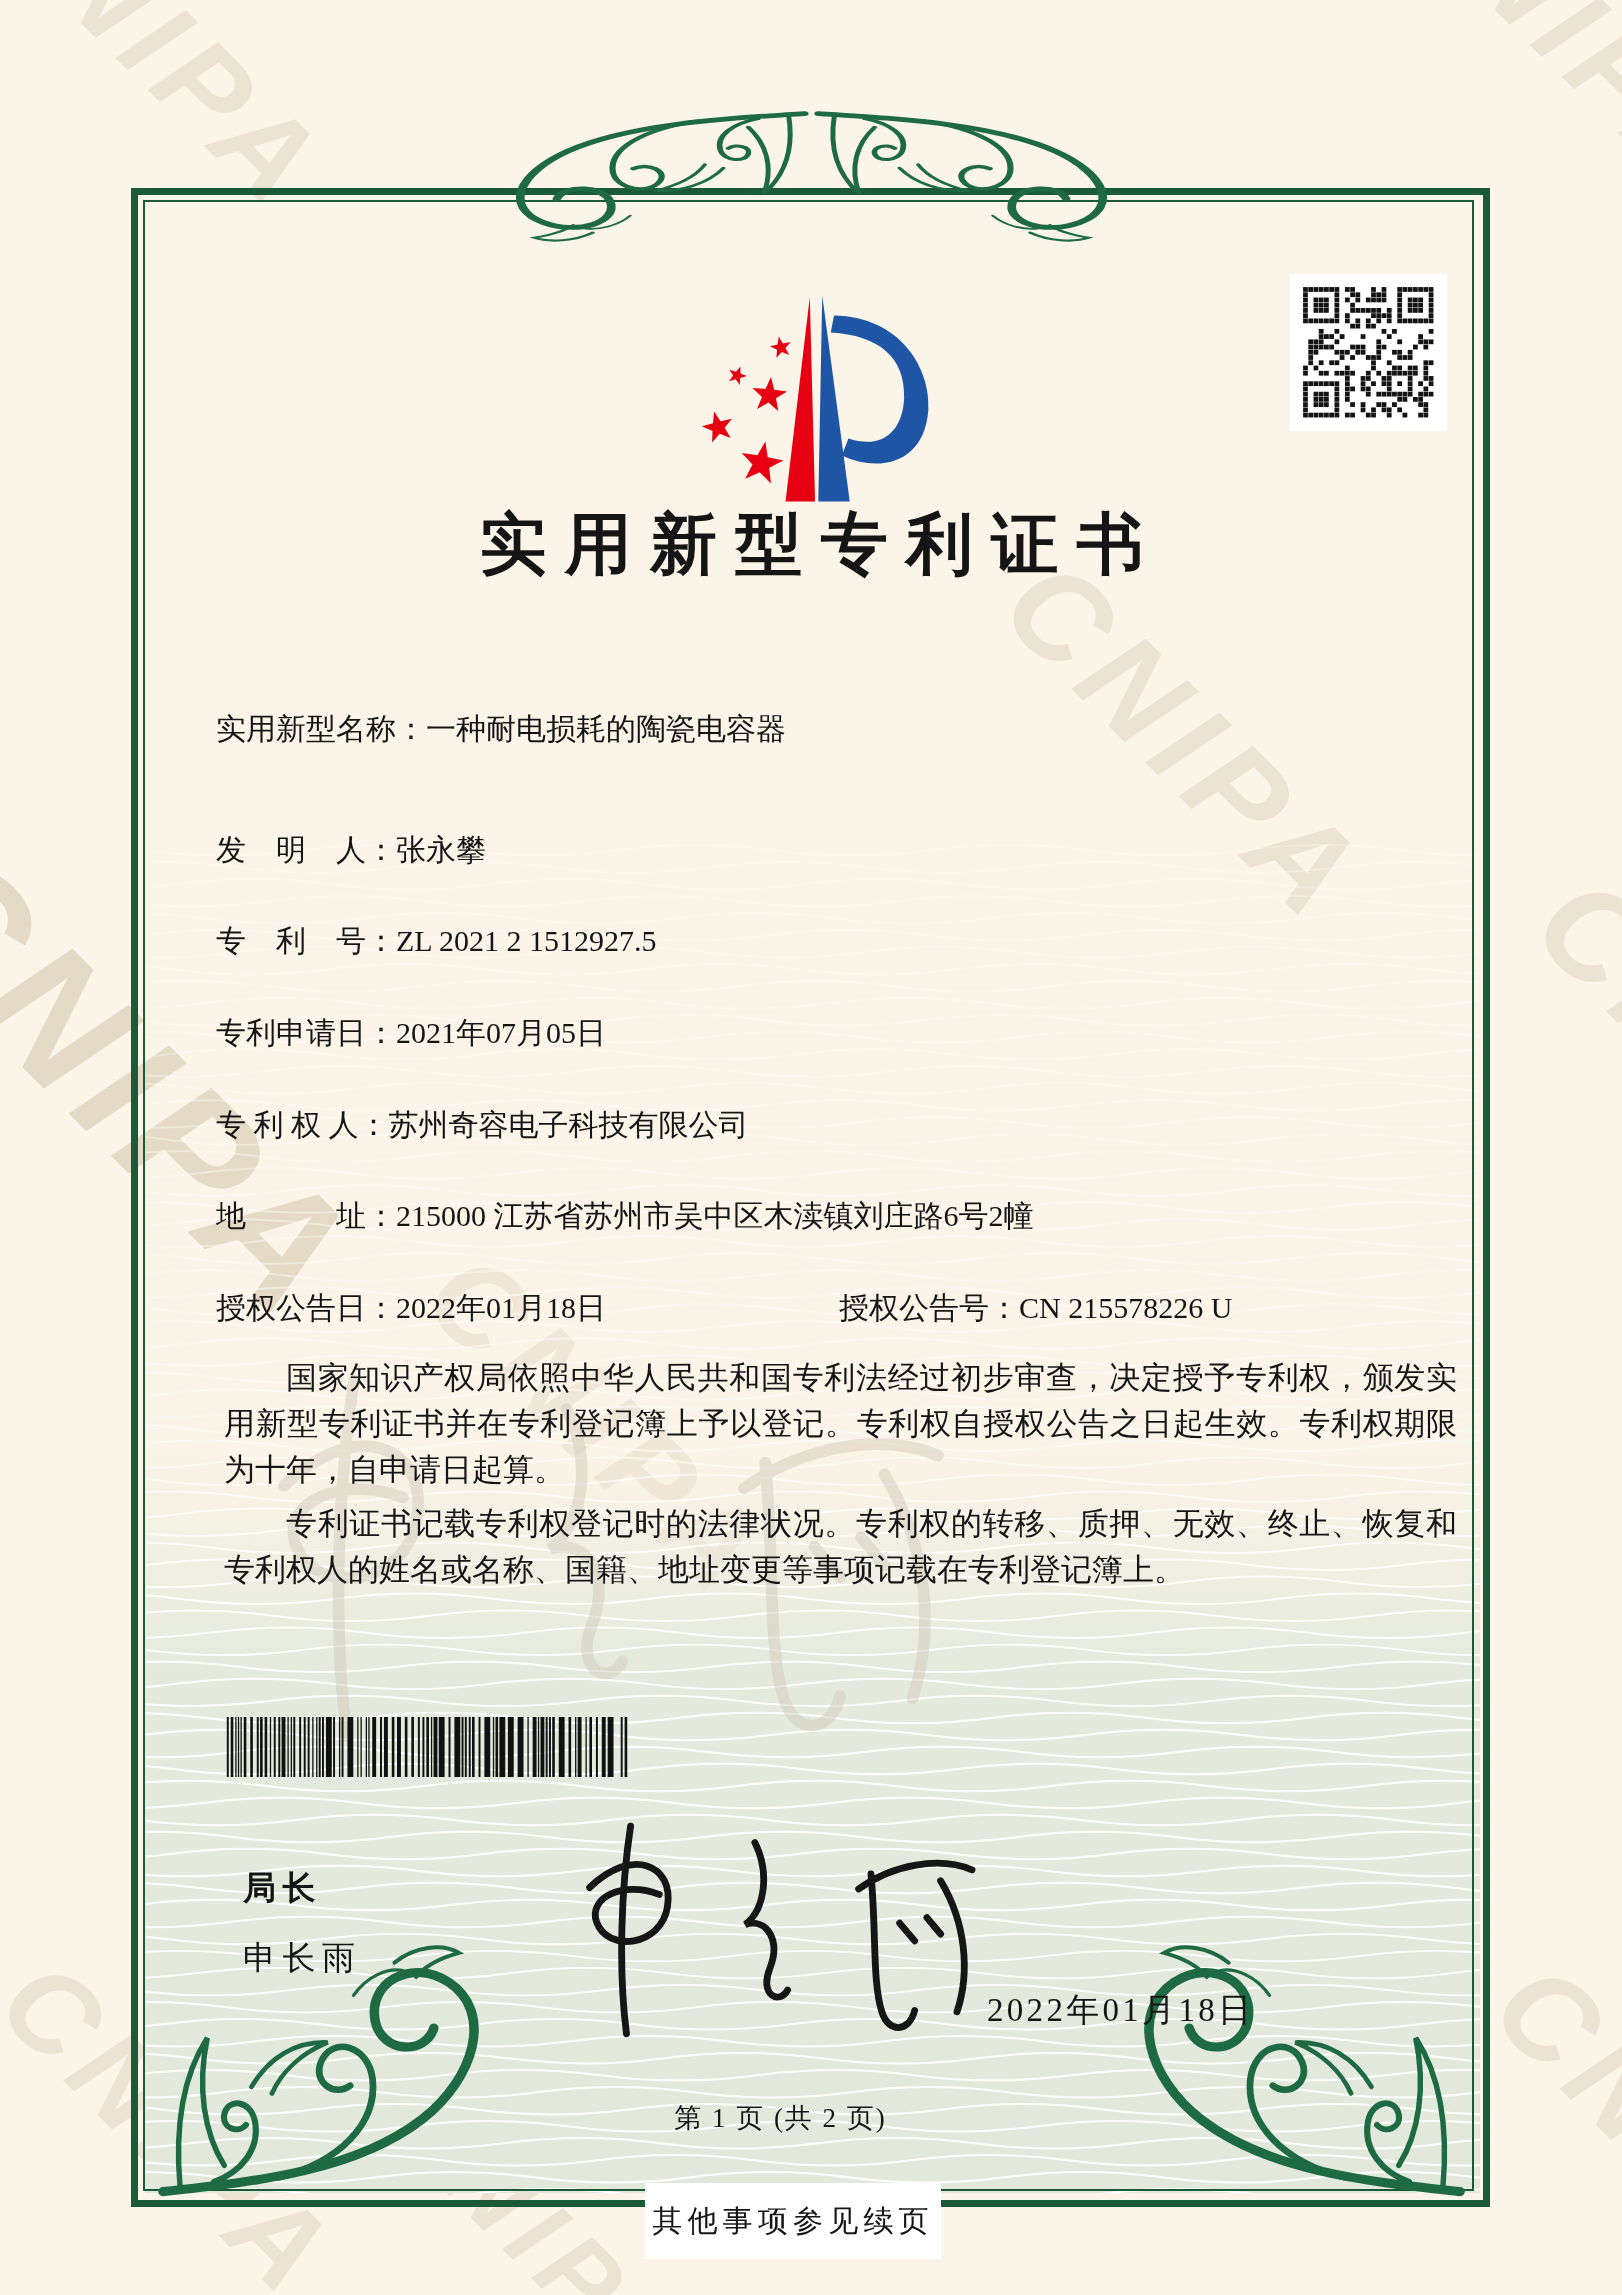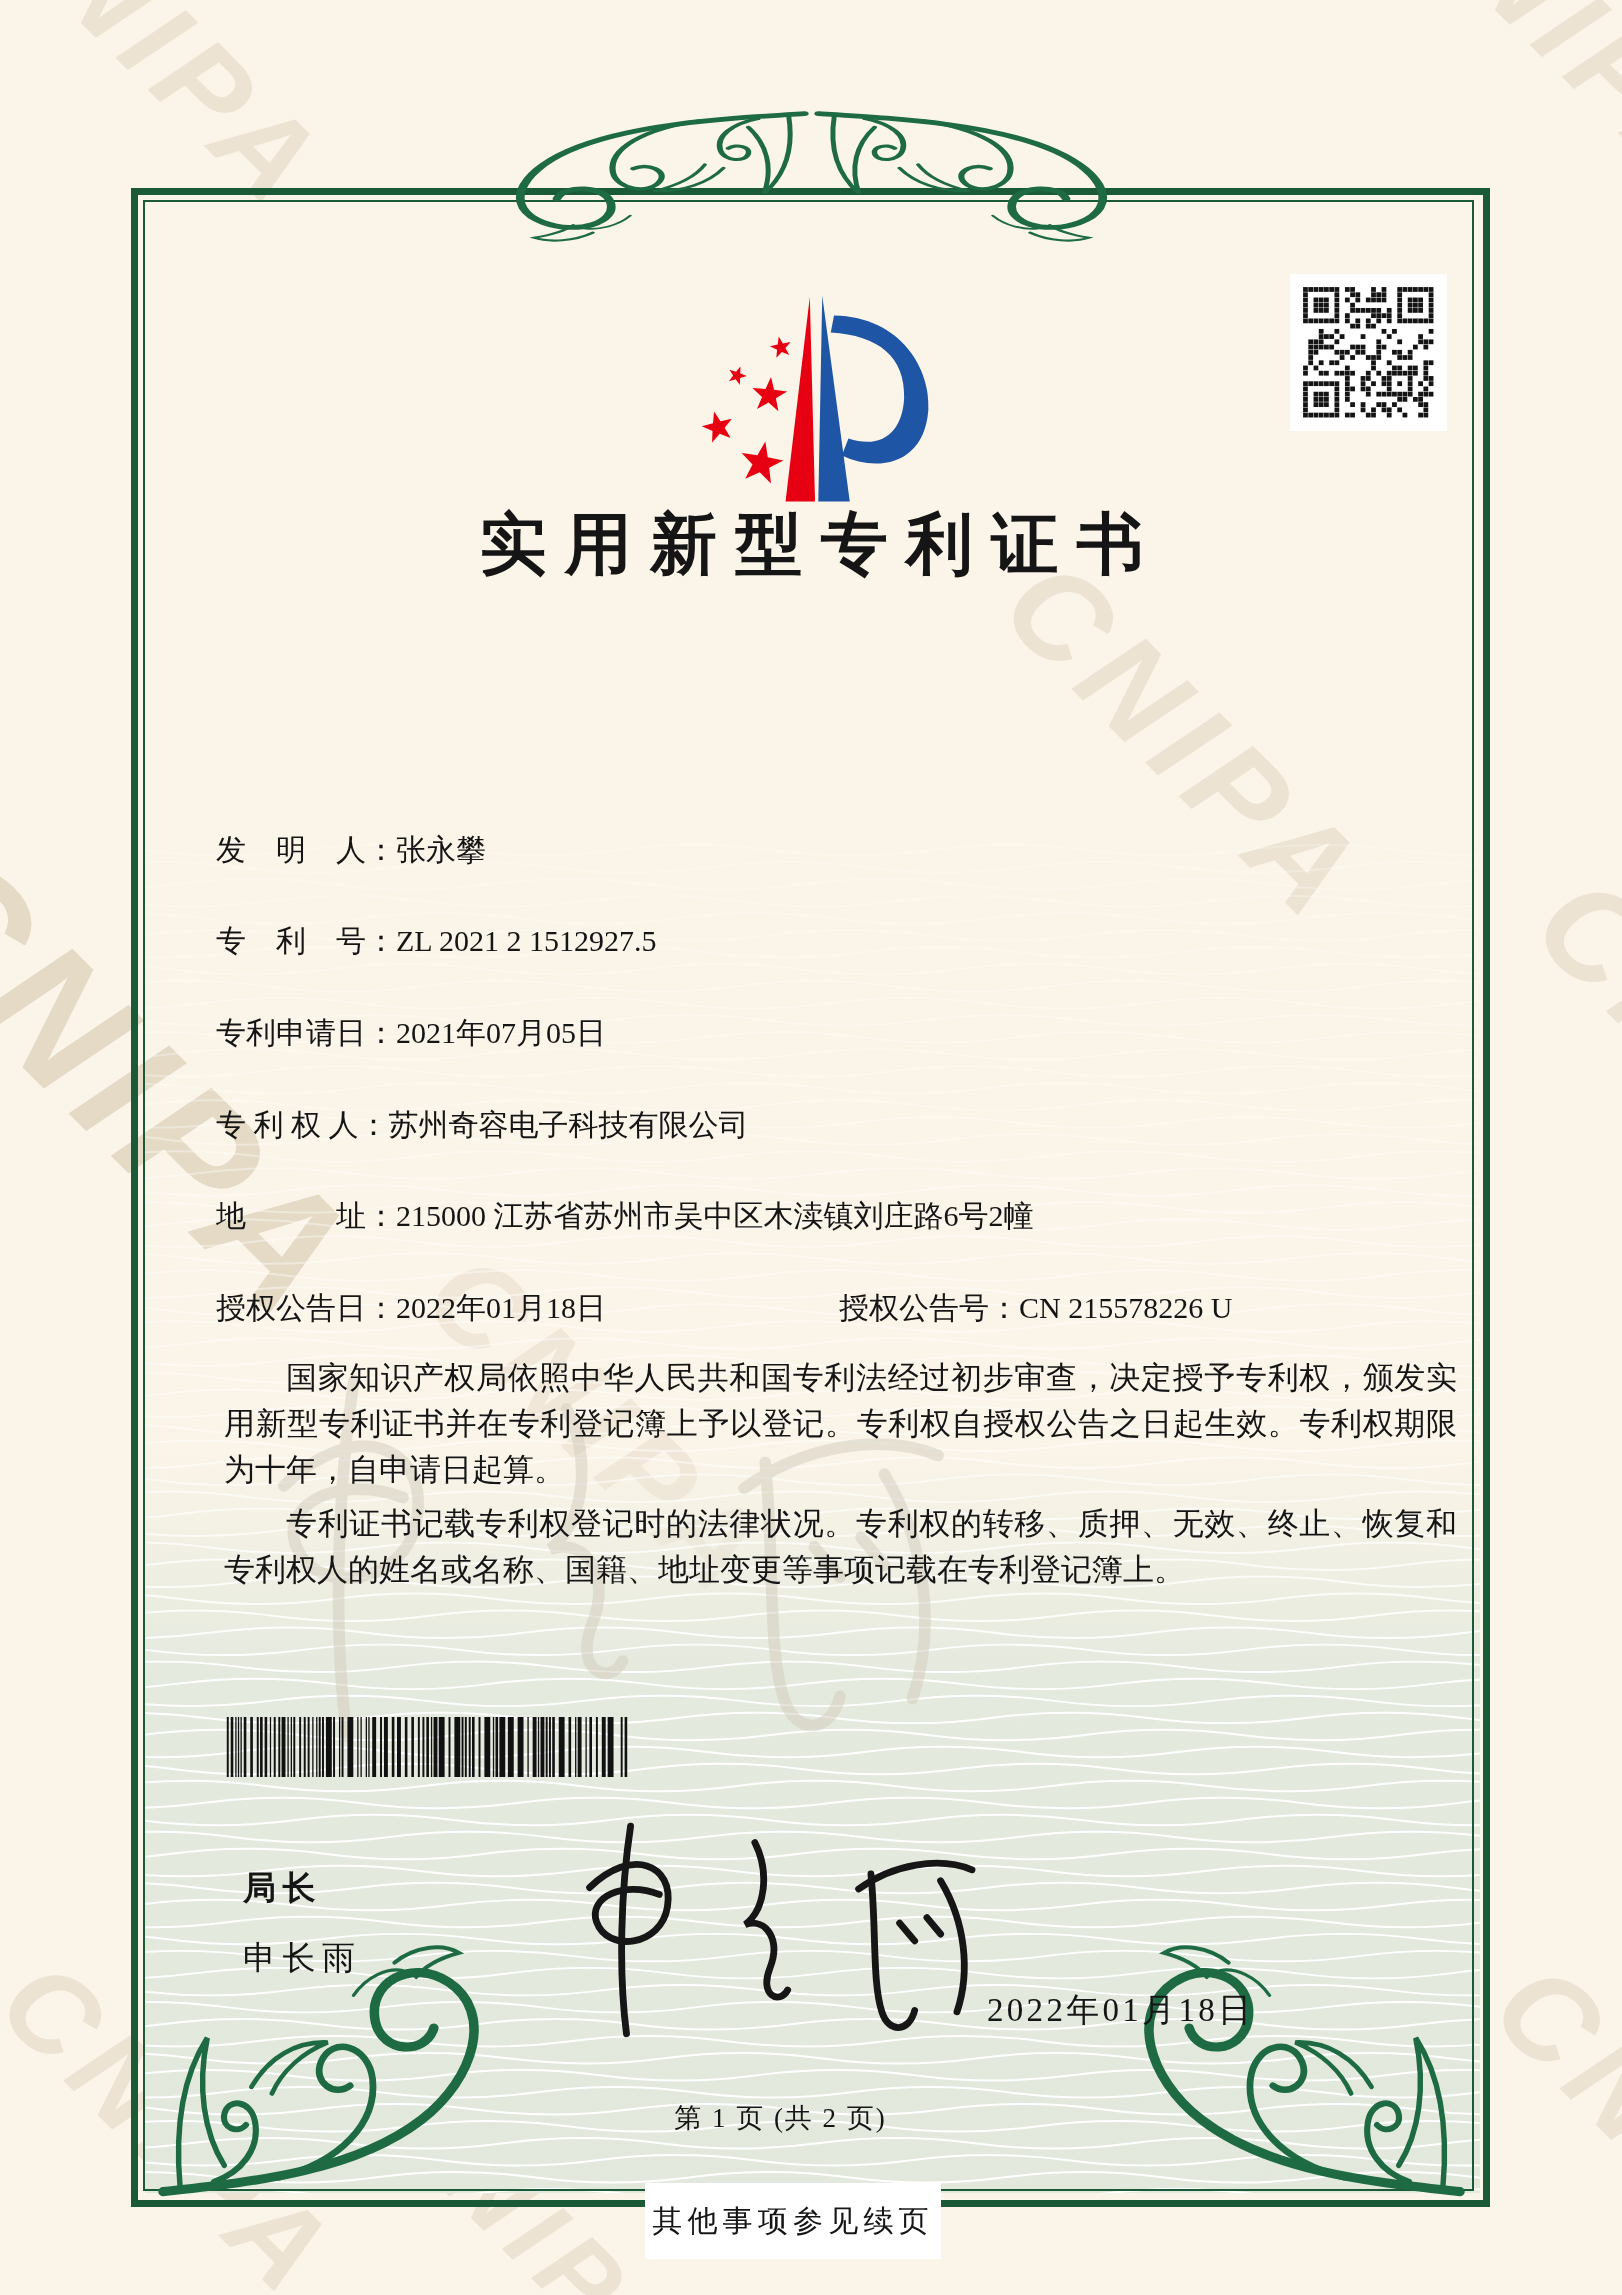--- a/index.html
+++ b/index.html
@@ -488,20 +488,23 @@
         <rect x="124" y="212" width="7.3" height="7.3"></rect>
         <rect x="148" y="212" width="7.3" height="7.3"></rect>
         <rect x="172" y="212" width="7.3" height="7.3"></rect>
         <rect x="196" y="212" width="7.3" height="7.3"></rect>
         <rect x="204" y="212" width="7.3" height="7.3"></rect>
       </g>
   </svg>
 
   <div id="title">实用新型专利证书</div>
 
+  <div class="row" style="top:709px">
+    <span>实用新型名称：</span><span>一种耐电损耗的陶瓷电容器</span>
+  </div>
   <div class="row" style="top:830px">
     <span>发　明　人：</span><span>张永攀</span>
   </div>
   <div class="row" style="top:921px">
     <span>专　利　号：</span><span>ZL 2021 2 1512927.5</span>
   </div>
   <div class="row" style="top:1013px">
     <span>专利申请日：</span><span>2021年07月05日</span>
   </div>
   <div class="row" style="top:1105px">

